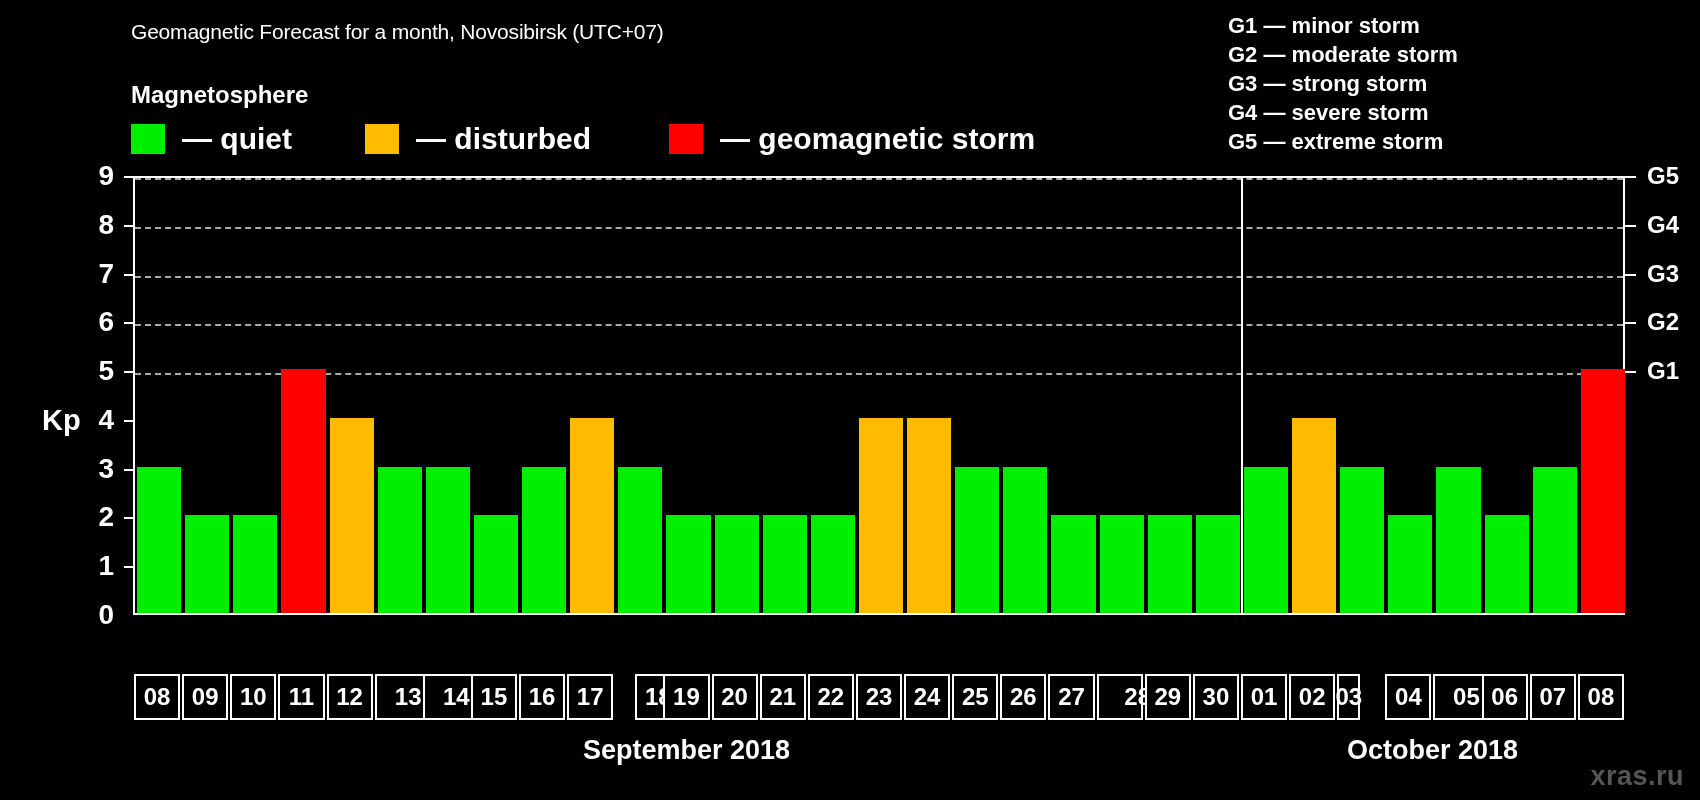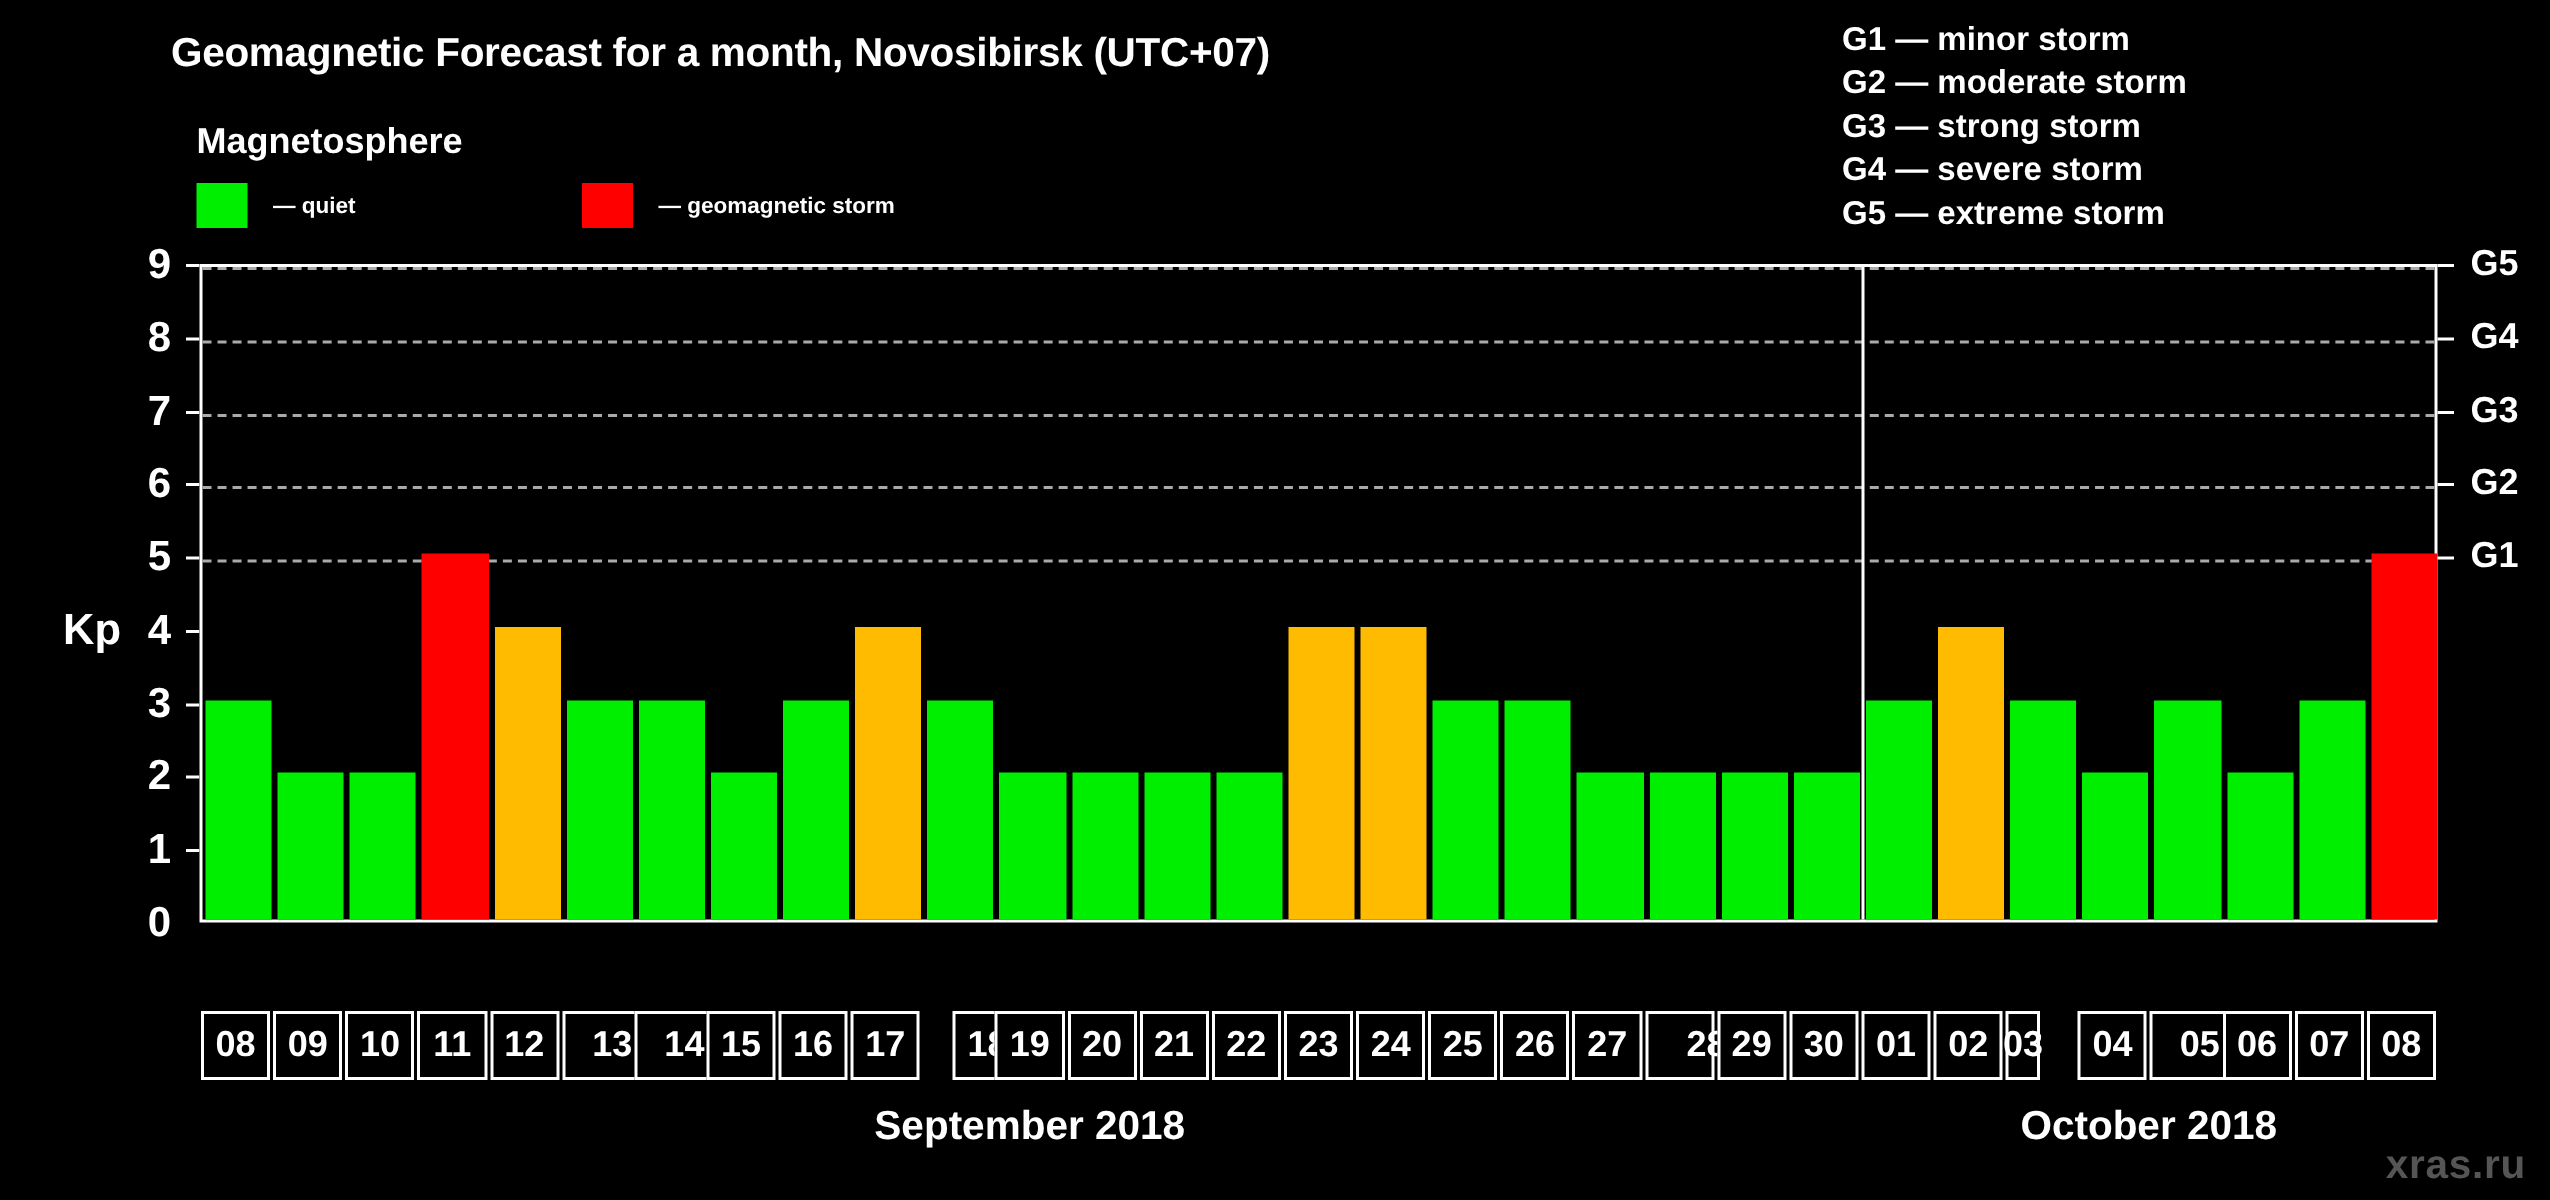--- a/index.html
+++ b/index.html
@@ -8,40 +8,40 @@
     background: #000;
     width: 1700px; height: 800px;
     overflow: hidden;
     font-family: "Liberation Sans", sans-serif;
     color: #fff;
   }
   #page { position: relative; width: 1700px; height: 800px; background: #000; }
 
   
   #chart-title {
-    position: absolute; left: 114px; top: 20px;
-    font-size: 27px; font-weight: bold; color: #fff;
+    position: absolute; left: 131px; top: 20px;
+    font-size: 21px; font-weight: normal; color: #fff;
     white-space: nowrap; letter-spacing: -0.2px;
   }
   #legend-heading {
     position: absolute; left: 131px; top: 81px;
     font-size: 24px; font-weight: bold; color: #fff;
     white-space: nowrap;
   }
   #legend-row {
     position: absolute; left: 131px; top: 122px;
     display: flex; align-items: center; gap: 0px;
     white-space: nowrap;
   }
   .legend-item { display: flex; align-items: center; }
   .legend-swatch {
     width: 34px; height: 30px; display: inline-block; flex: 0 0 auto;
   }
   .legend-text {
-    font-size: 15px; font-weight: bold; color: #fff;
+    font-size: 30px; font-weight: bold; color: #fff;
     margin-left: 17px; white-space: nowrap;
   }
   .legend-gap-a { width: 73px; }
   .legend-gap-b { width: 78px; }
 
   
   #g-scale-list {
     position: absolute; left: 1228px; top: 11px;
     display: flex; flex-direction: column;
   }
@@ -138,20 +138,24 @@
   <div id="chart-title">Geomagnetic Forecast for a month, Novosibirsk (UTC+07)</div>
 
   <div id="legend-heading">Magnetosphere</div>
 
   <div id="legend-row">
     <div class="legend-item">
       <span class="legend-swatch" style="background: rgb(0, 238, 0);"></span>
       <span class="legend-text">— quiet</span>
     </div>
     <span class="legend-gap-a"></span>
+    <div class="legend-item">
+      <span class="legend-swatch" style="background: rgb(255, 187, 0);"></span>
+      <span class="legend-text">— disturbed</span>
+    </div>
     <span class="legend-gap-b"></span>
     <div class="legend-item">
       <span class="legend-swatch" style="background: rgb(255, 0, 0);"></span>
       <span class="legend-text">— geomagnetic storm</span>
     </div>
   </div>
 
   <div id="g-scale-list">
       <div class="g-scale-line">G1 — minor storm</div>
       <div class="g-scale-line">G2 — moderate storm</div>

